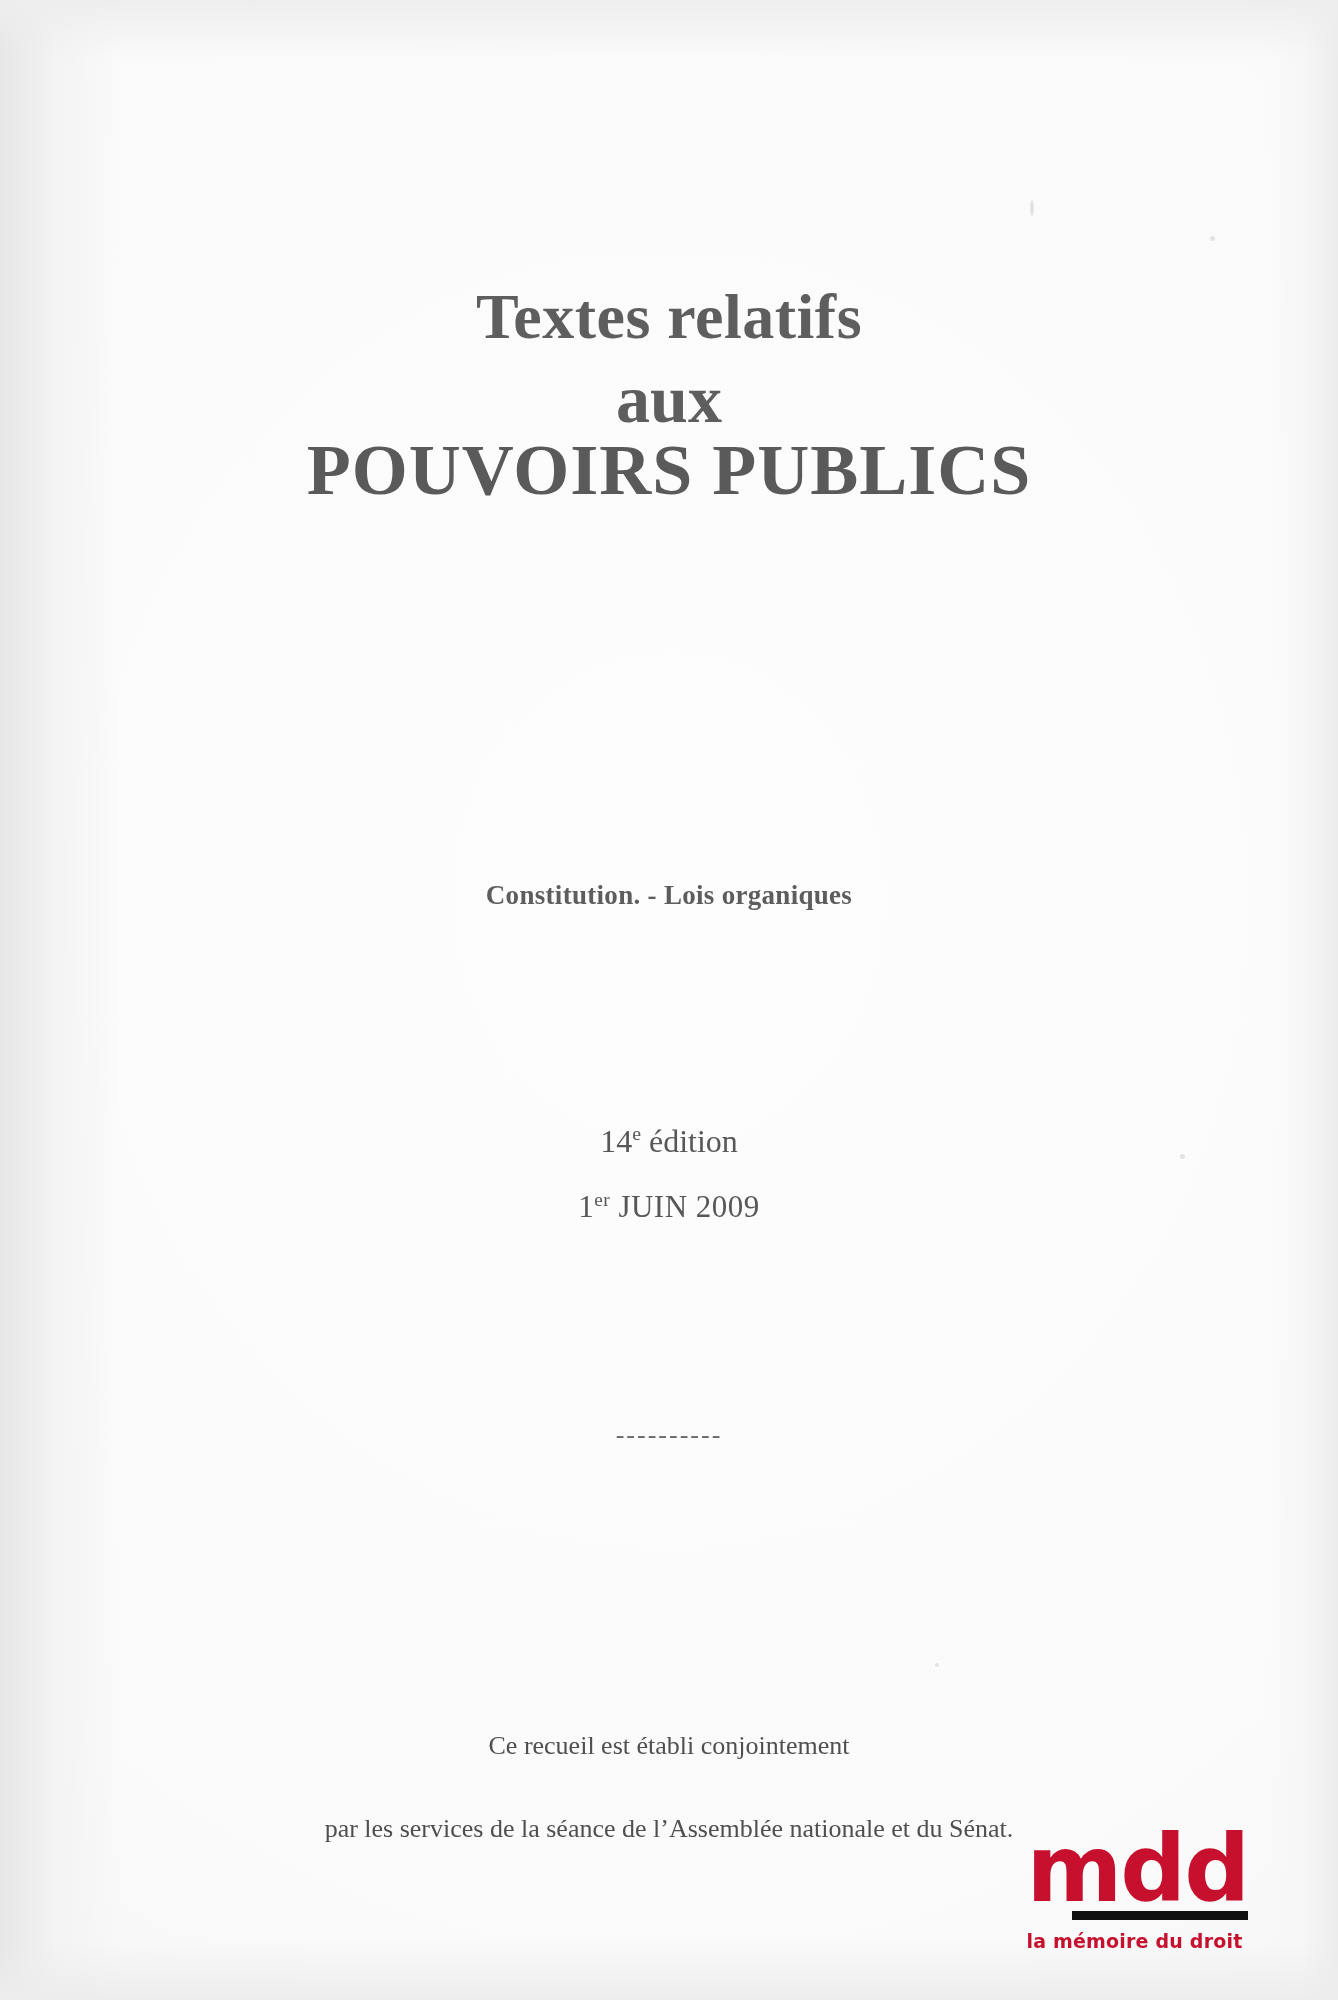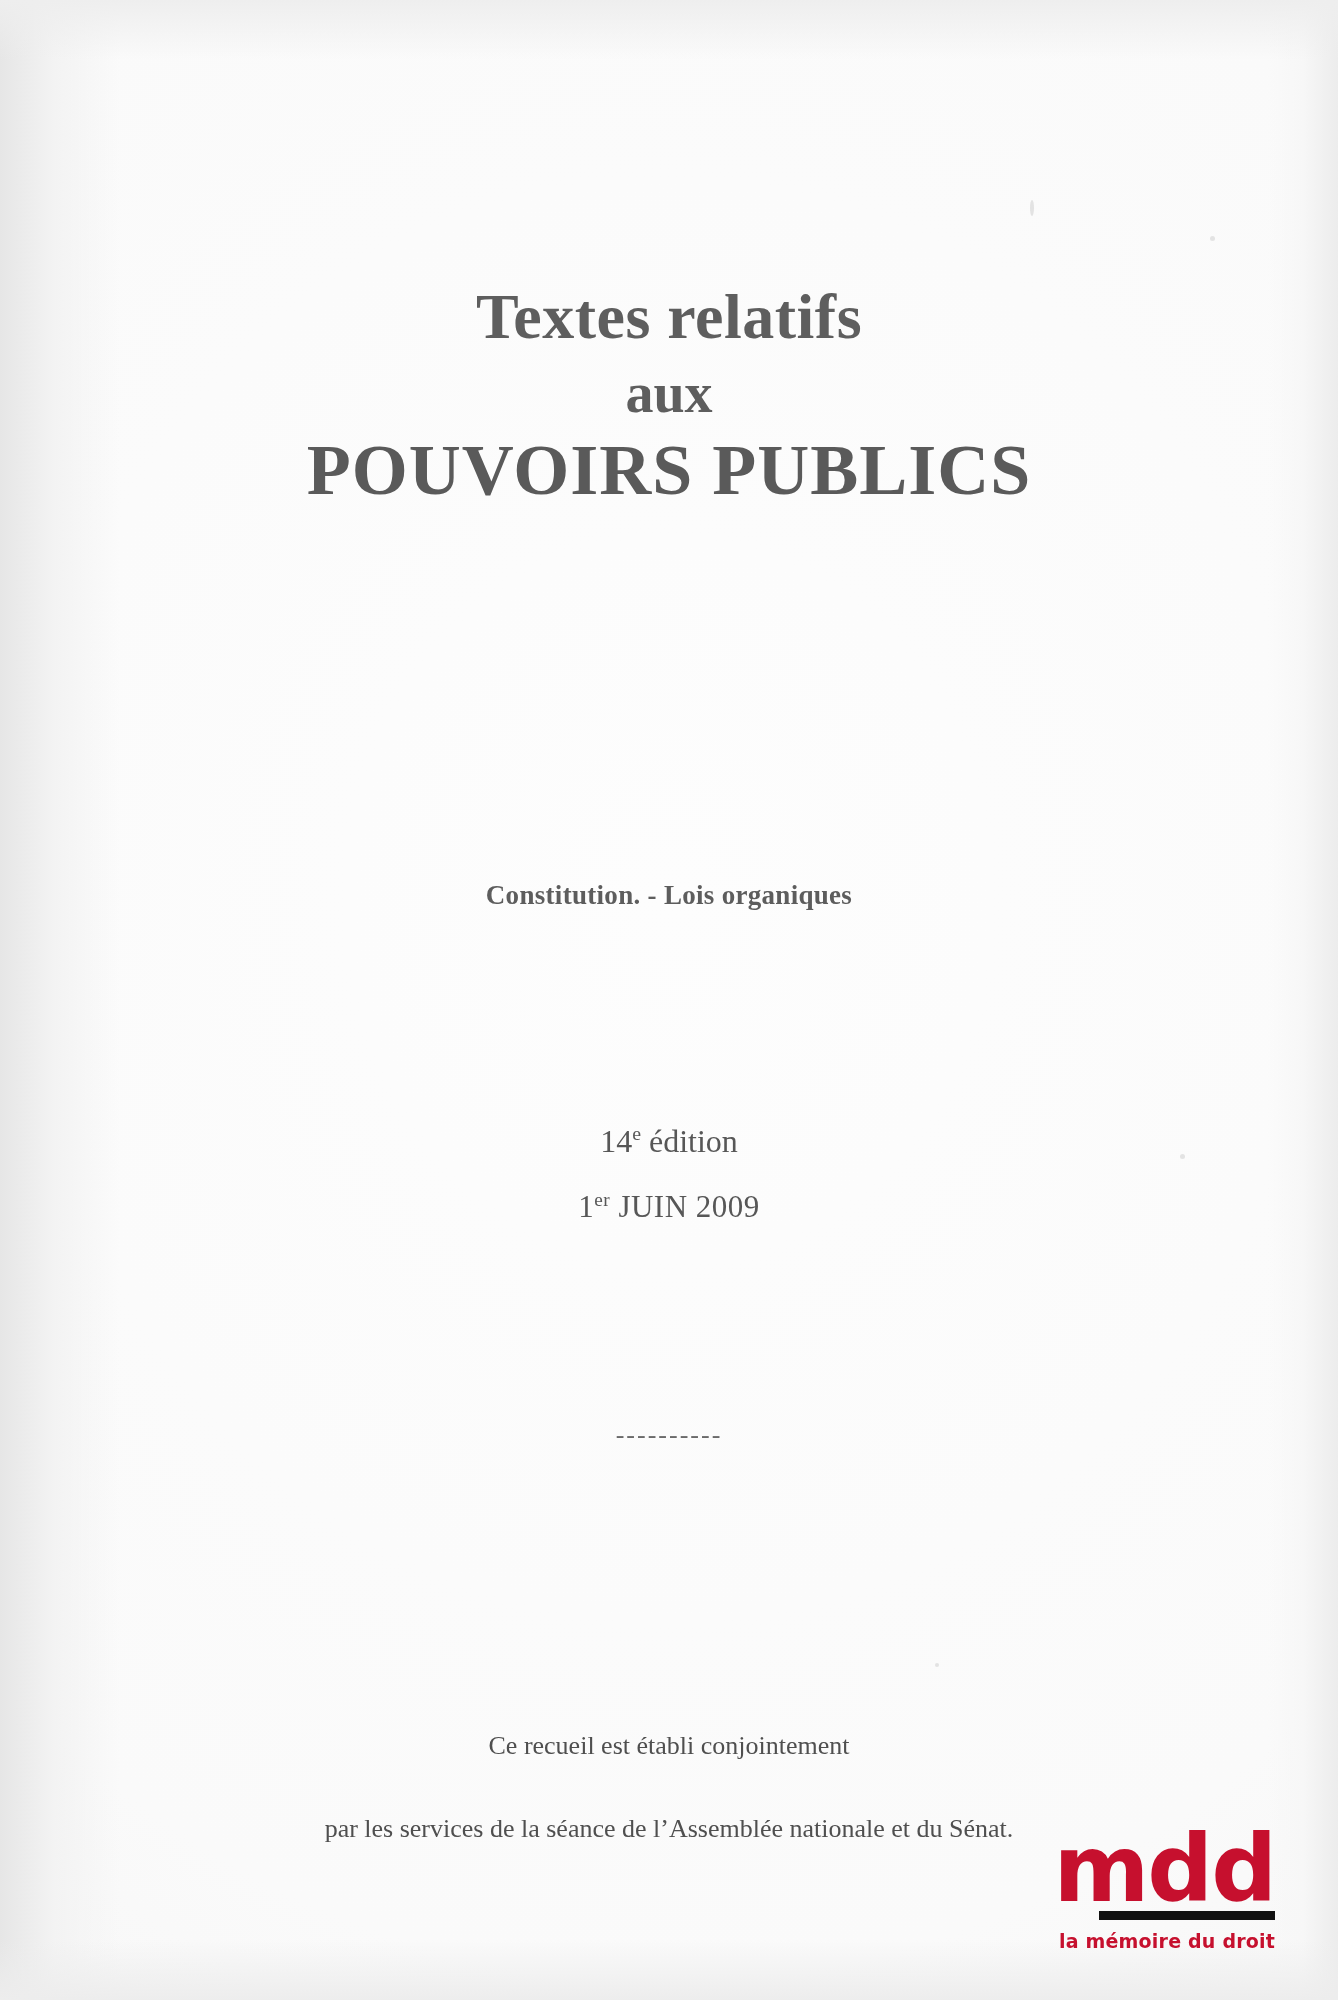--- a/index.html
+++ b/index.html
@@ -69,24 +69,23 @@
   .title-line-1 {
     font-weight: bold;
     font-size: 64px;
     letter-spacing: 0.5px;
     color: #5e5e5e;
     line-height: 1.0;
     margin-bottom: 16px;
   }
   .title-line-2 {
     font-weight: bold;
-    font-size: 56px;
+    font-size: 68px;
     color: #5e5e5e;
     line-height: 1.0;
-    margin-bottom: 12px;
   }
   .title-line-3 {
     font-weight: bold;
     font-size: 72px;
     color: #5a5a5a;
     line-height: 1.05;
     letter-spacing: 1px;
   }
 
   
@@ -163,23 +162,22 @@
     text-align: center;
     font-size: 26px;
     color: #4f4f4f;
     line-height: 1.35;
   }
   .footer-note .fn-line { display: block; margin-top: 48px; }
 
   
   .logo {
     position: absolute;
-    right: 63px;
+    right: 90px;
     bottom: 48px;
-    text-align: right;
   }
   .logo-mark {
     font-family: "DejaVu Sans", sans-serif;
     font-weight: bold;
     font-size: 92px;
     line-height: 0.82;
     color: #c6102e;
     letter-spacing: -2px;
   }
   .logo-rule {

